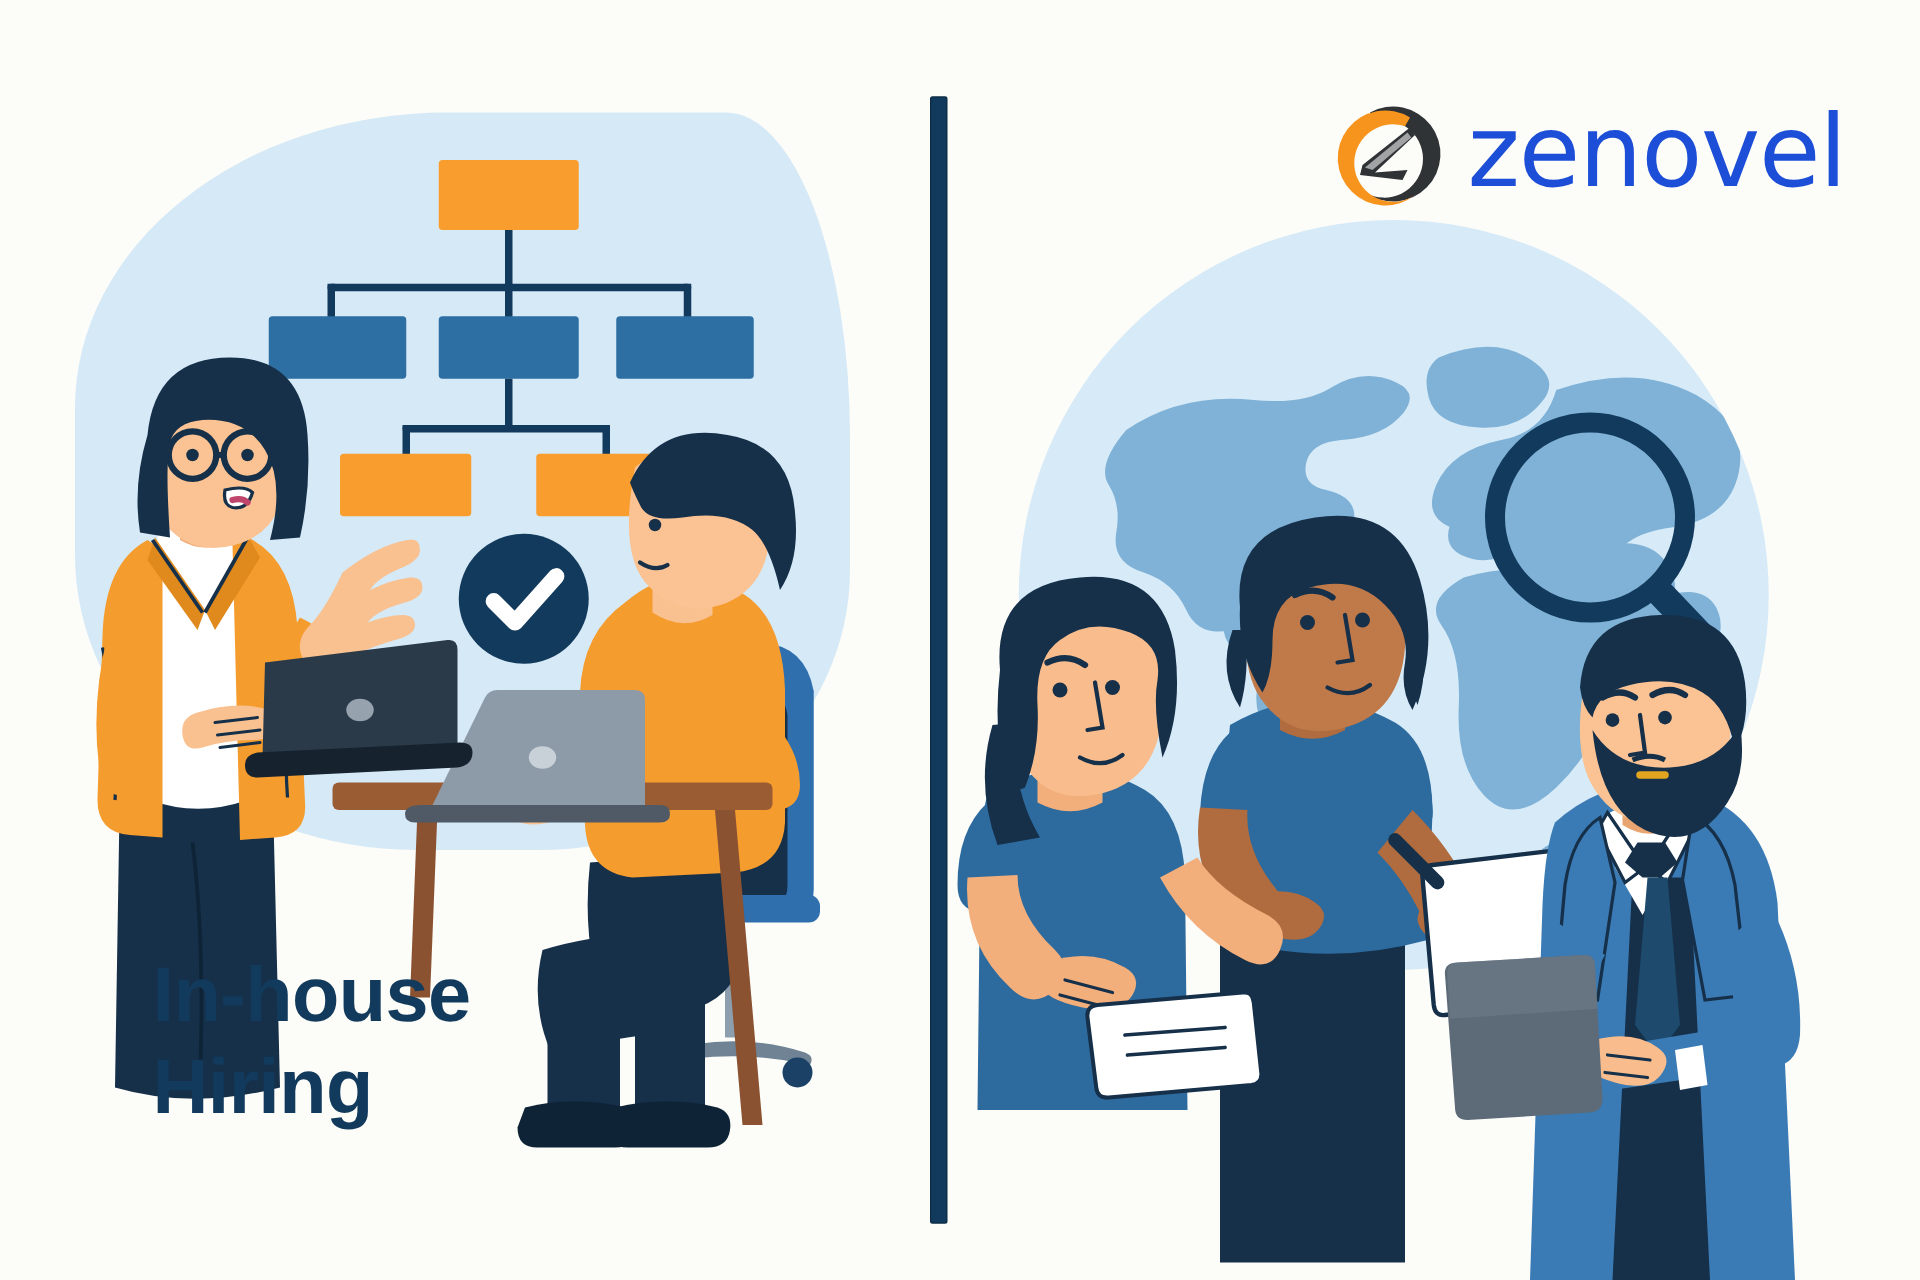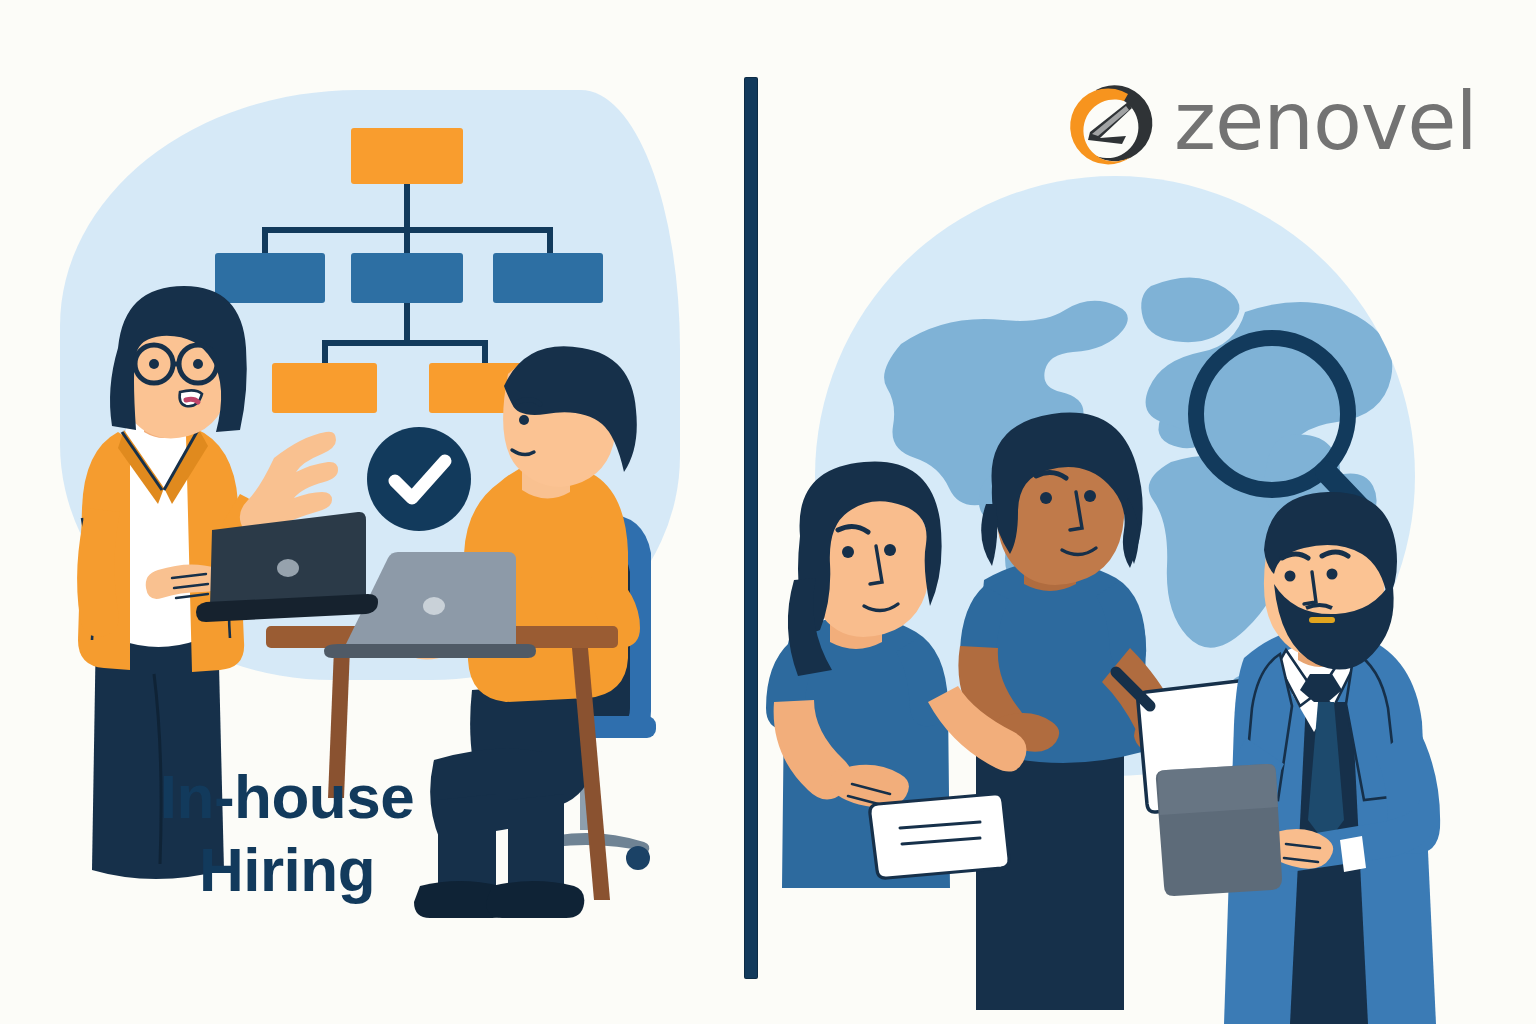--- a/index.html
+++ b/index.html
@@ -39,42 +39,42 @@
   .check-badge{position:absolute;left:365px;top:425px;width:108px;height:108px;}
 
   
   .big-label{
     position:absolute;
     color:#123a5c;
     font-weight:bold;
     font-size:62px;
     line-height:1.18;
     letter-spacing:-0.5px;
-    text-align:center;
+    text-align:left;
     white-space:pre-line;
   }
   .label-left{left:122px;top:760px;width:330px;}
 
   
   .globe{
     position:absolute;left:815px;top:176px;width:600px;height:600px;
     border-radius:50%;background:#d6eaf8;overflow:hidden;
   }
   .globe svg{display:block;width:100%;height:100%;}
 
   
   .magnifier{position:absolute;left:1180px;top:322px;width:200px;height:210px;}
 
   
   .logo{position:absolute;left:1066px;top:78px;width:410px;height:92px;}
   .logo-mark{position:absolute;left:0;top:2px;width:92px;height:88px;}
   .logo-word{
     position:absolute;left:108px;top:-2px;
     font-size:80px;line-height:92px;font-weight:400;
-    color:#737373;letter-spacing:-1px;
+    color:#1d4ed8;letter-spacing:-1px;
     font-family:"DejaVu Sans", sans-serif;
   }
 
   
   .ill{position:absolute;}
   svg{overflow:visible;}
 </style>
 </head>
 <body>
 

